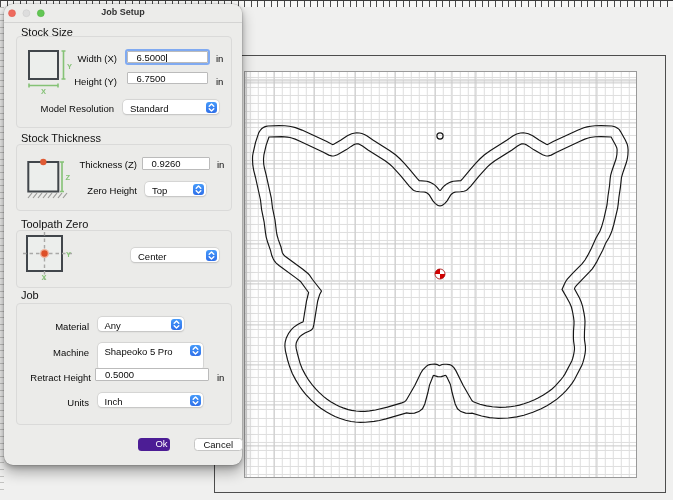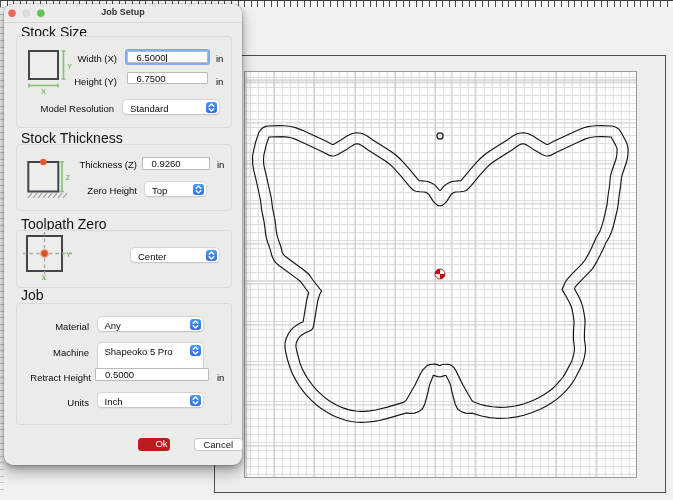--- a/index.html
+++ b/index.html
@@ -11,21 +11,21 @@
 background-image:
  repeating-linear-gradient(90deg,#c9c9c9 0 1px,transparent 1px 40.3px),
  repeating-linear-gradient(180deg,#c9c9c9 0 1px,transparent 1px 40.3px),
  repeating-linear-gradient(90deg,#dedede 0 1px,transparent 1px 8.06px),
  repeating-linear-gradient(180deg,#dedede 0 1px,transparent 1px 8.06px);
 background-position: 28.6px 0, 0 10.4px, 4.8px 0, 0 6.99px;}
 #bfly{position:absolute;left:-1px;top:-1px;}
 #dialog{position:absolute;left:4px;top:3.5px;width:238px;height:461px;background:#ececea;border-radius:9px;box-shadow:0 7px 14px rgba(0,0,0,.32),0 2px 5px rgba(0,0,0,.22),0 0 0 0.5px rgba(0,0,0,.14);}
 #titlebar{position:absolute;left:0;top:0;width:100%;height:18.5px;border-bottom:1px solid #d4d4d3;}
 #title{position:absolute;left:0;top:3px;width:100%;text-align:center;font-size:9px;font-weight:700;color:#333;}
-.glabel{position:absolute;font-size:14px;color:#111;line-height:10px;}
+.glabel{position:absolute;font-size:11px;color:#111;line-height:10px;}
 .gbox{position:absolute;left:12px;width:216px;border:1px solid #dadad9;border-radius:4px;background:#ebebe9;box-sizing:border-box;}
 .flabel{position:absolute;font-size:9.5px;color:#0a0a0a;text-align:right;line-height:11px;}
 .tinput{position:absolute;background:#fff;border:1px solid #bbb;box-sizing:border-box;border-radius:1px;font-size:9.5px;color:#0a0a0a;line-height:11px;padding-left:9px;}
 .inlab{position:absolute;font-size:9.5px;color:#0a0a0a;line-height:11px;}
 .dd{position:absolute;background:#fff;border-radius:4px;box-shadow:0 0 0 0.5px #c8c8c7,0 0.5px 1.5px rgba(0,0,0,.18);font-size:9.5px;color:#0a0a0a;}
 .dd .t{position:absolute;left:7px;top:2.6px;}
 .dd .b{position:absolute;right:1.8px;top:1.6px;width:11px;height:11px;border-radius:3px;background:linear-gradient(#459afa,#2f6fe9);}
 .btn{position:absolute;top:434.5px;height:12.6px;border-radius:3.5px;font-size:9.5px;text-align:center;line-height:12px;box-sizing:border-box;}
 svg{display:block;}
 </style></head>
@@ -132,21 +132,21 @@
       <span class="b" style="top:1.9px;">
         <svg width="11" height="11" viewBox="0 0 11 11">
           <path d="M3.2 4.2 L5.5 1.9 L7.8 4.2 M3.2 6.8 L5.5 9.1 L7.8 6.8" stroke="#fff" stroke-width="1.4" fill="none" stroke-linecap="round" stroke-linejoin="round"></path>
         </svg>
       </span>
     </div>
 
   <div class="glabel" style="left:17px;top:286px;">Job</div>
   <div class="gbox" style="top:299px;height:122px;"></div>
   <div class="flabel" style="left:20px;top:317px;width:65px;">Material</div>
-  <div class="dd" style="left:93.5px;top:313.5px;width:105px;height:14px;text-decoration:underline;">
+  <div class="dd" style="left:93.5px;top:313.5px;width:86px;height:14px;text-decoration:underline;">
       <span class="t" style="top:3px;">Any</span>
       <span class="b" style="top:1.9px;">
         <svg width="11" height="11" viewBox="0 0 11 11">
           <path d="M3.2 4.2 L5.5 1.9 L7.8 4.2 M3.2 6.8 L5.5 9.1 L7.8 6.8" stroke="#fff" stroke-width="1.4" fill="none" stroke-linecap="round" stroke-linejoin="round"></path>
         </svg>
       </span>
     </div>
   <div class="flabel" style="left:20px;top:343px;width:65px;">Machine</div>
   <div class="dd" style="left:93.5px;top:339.5px;width:105px;height:27px;">
       <span class="t" style="top:3px;">Shapeoko 5 Pro</span>
@@ -162,15 +162,15 @@
   <div class="flabel" style="left:20px;top:393px;width:65px;">Units</div>
   <div class="dd" style="left:93.5px;top:389.5px;width:105px;height:14px;">
       <span class="t" style="top:3px;">Inch</span>
       <span class="b" style="top:1.9px;">
         <svg width="11" height="11" viewBox="0 0 11 11">
           <path d="M3.2 4.2 L5.5 1.9 L7.8 4.2 M3.2 6.8 L5.5 9.1 L7.8 6.8" stroke="#fff" stroke-width="1.4" fill="none" stroke-linecap="round" stroke-linejoin="round"></path>
         </svg>
       </span>
     </div>
 
-  <div class="btn" style="left:133.5px;width:32px;background:#b91c1c;color:#fff;font-weight:500;padding-left:16px;">Ok</div>
+  <div class="btn" style="left:133.5px;width:32px;background:#4c1d95;color:#fff;font-weight:500;padding-left:16px;">Ok</div>
   <div class="btn" style="left:177px;width:48.5px;background:#fff;border:0.8px solid #c6c6c5;color:#111;margin-left:13px;">Cancel</div>
 </div>
 
 </body></html>

